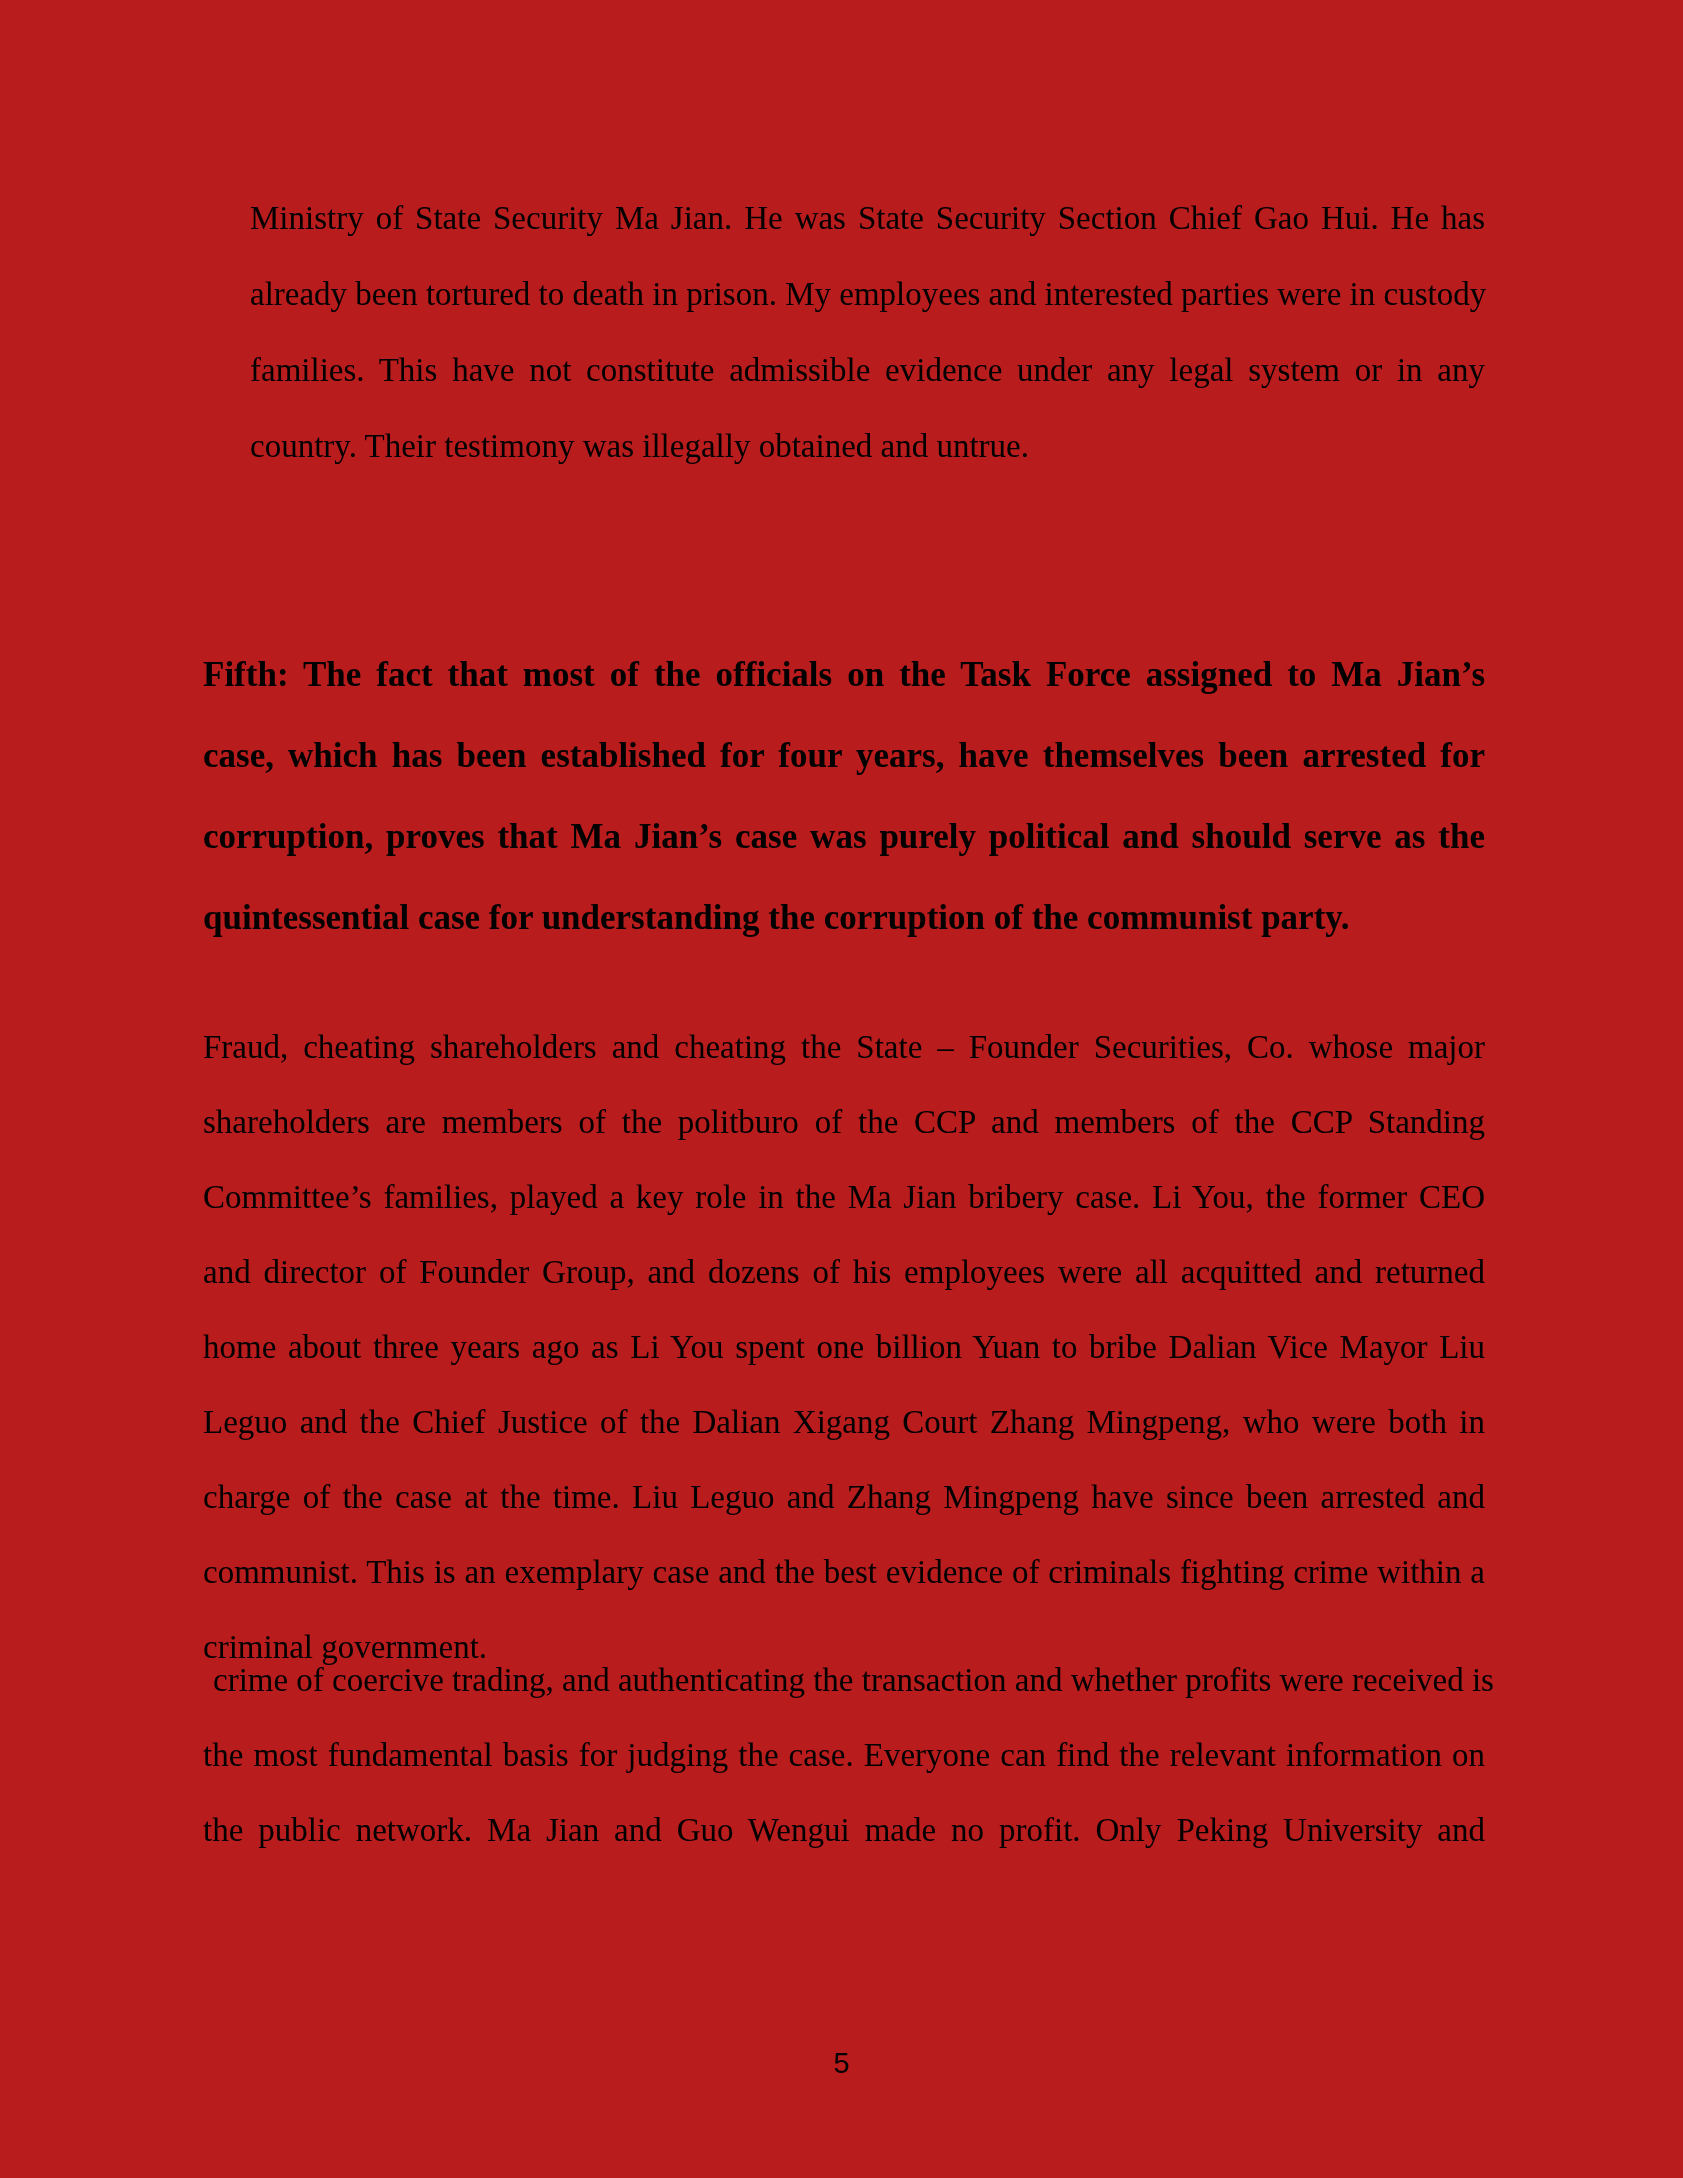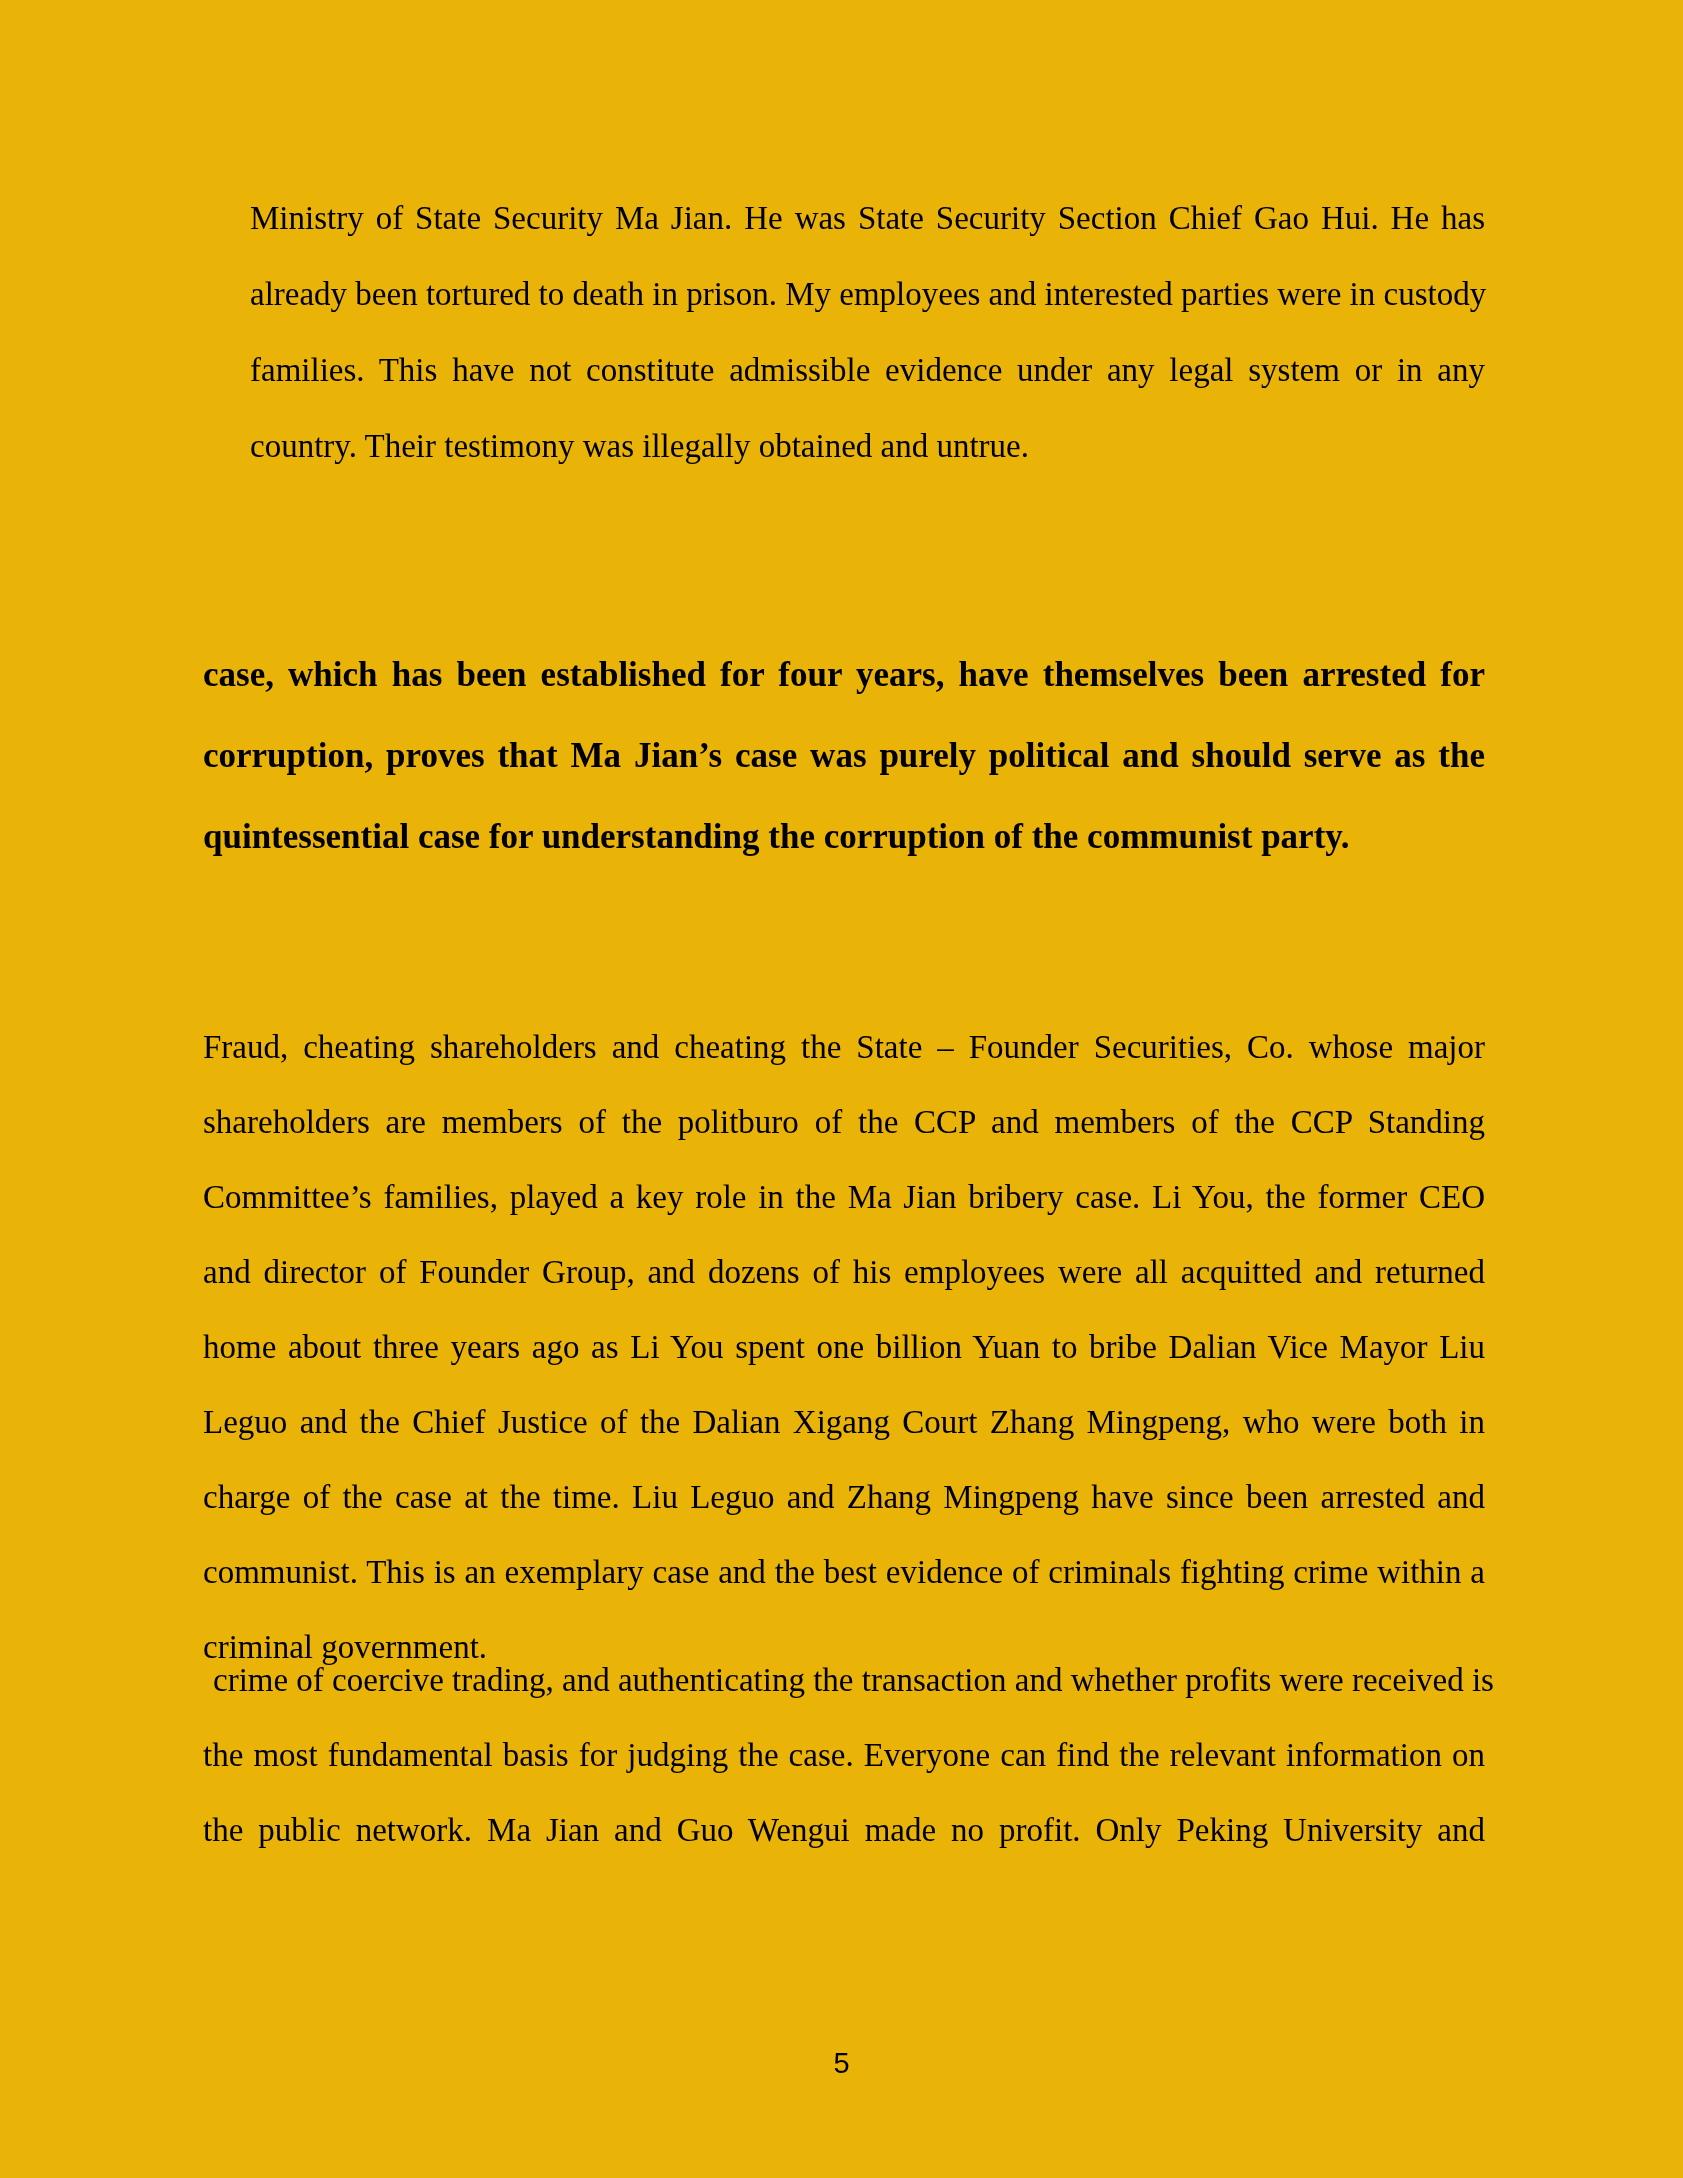--- a/index.html
+++ b/index.html
@@ -4,21 +4,21 @@
 <style>
   html, body {
     margin: 0;
     padding: 0;
     background: #ffffff;
   }
   .page {
     position: relative;
     width: 1683px;
     height: 2178px;
-    background: #eab308;
+    background: #b91c1c;
     color: #000000;
     font-family: "Liberation Serif", "DejaVu Serif", serif;
     overflow: hidden;
   }
   .para {
     position: absolute;
     font-size: 33px;
     line-height: 76px;
   }
   .line {
@@ -75,20 +75,21 @@
 <div class="page">
 
   <div class="para para-1">
       <div class="line">Ministry of State Security Ma Jian. He was State Security Section Chief Gao Hui. He has</div>
       <div class="line">already been tortured to death in prison. My employees and interested parties were in custody</div>
       <div class="line">families. This have not constitute admissible evidence under any legal system or in any</div>
       <div class="line last">country. Their testimony was illegally obtained and untrue.</div>
     </div>
 
   <div class="para heading">
+      <div class="line">Fifth: The fact that most of the officials on the Task Force assigned to Ma Jian’s</div>
       <div class="line">case, which has been established for four years, have themselves been arrested for</div>
       <div class="line">corruption, proves that Ma Jian’s case was purely political and should serve as the</div>
       <div class="line last">quintessential case for understanding the corruption of the communist party.</div>
     </div>
 
   <div class="para para-2">
       <div class="line">Fraud, cheating shareholders and cheating the State – Founder Securities, Co. whose major</div>
       <div class="line">shareholders are members of the politburo of the CCP and members of the CCP Standing</div>
       <div class="line">Committee’s families, played a key role in the Ma Jian bribery case. Li You, the former CEO</div>
       <div class="line">and director of Founder Group, and dozens of his employees were all acquitted and returned</div>

